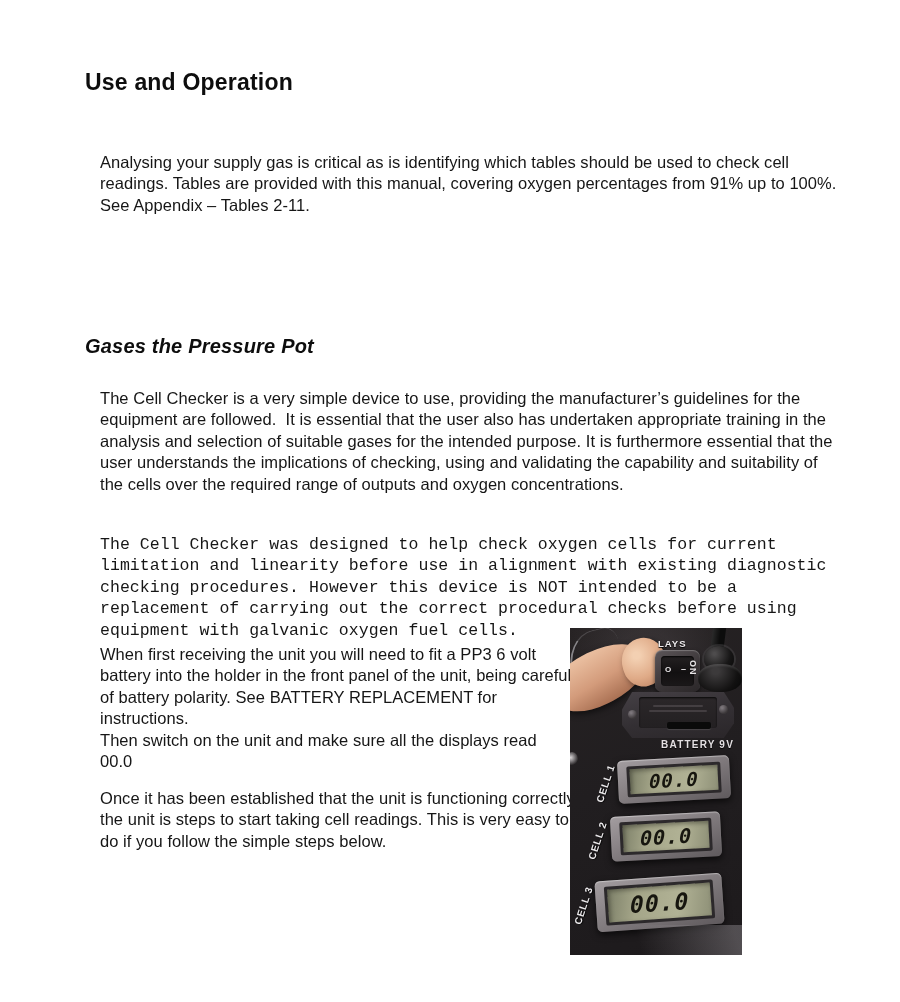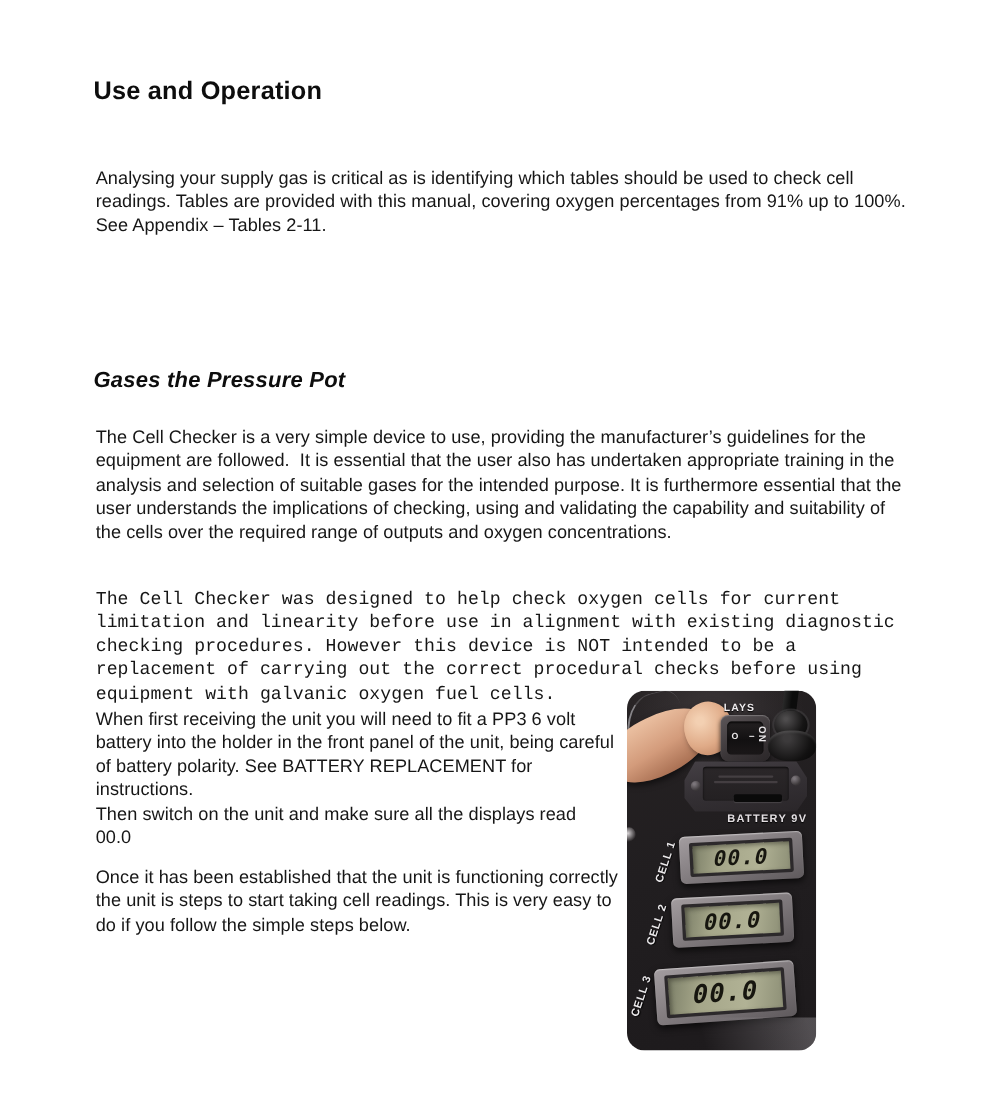--- a/index.html
+++ b/index.html
@@ -12,21 +12,21 @@
     overflow:hidden;
   }
   .abs{position:absolute;}
   .doc-title{
     left:85px;top:54px;
     font-size:23px;font-weight:bold;color:#0d0d0d;
     letter-spacing:0.2px;
     text-align:right;
   }
   .body-par{
-    left:87px;width:742px;
+    left:100px;width:742px;
     font-size:16.5px;line-height:21.5px;
     letter-spacing:0.05px;
     white-space:pre-wrap;
     color:#161616;
   }
   .p1{top:135px;}
   .p2{top:217px;}
   .p3{top:371px;}
   .p4{top:517px;font-family:Liberation Mono, monospace;}
   .p5{top:627px;width:480px;}
@@ -37,21 +37,20 @@
     color:#0d0d0d;letter-spacing:0.2px;
   }
 
   
   .photo{
     left:570px;top:628px;width:172px;height:327px;
     background:
       radial-gradient(120px 90px at 45% 6%, rgba(110,102,106,0.30), rgba(0,0,0,0) 70%),
       linear-gradient(160deg,#262223 0%, #211e20 45%, #1d1a1c 100%);
     overflow:hidden;
-    border-radius:16px;
   }
   .photo *{position:absolute;}
   .panel-arc{
     left:0px;top:2px;width:52px;height:70px;
     border-left:2px solid rgba(230,230,236,0.50);
     border-top:1px solid rgba(230,230,236,0.18);
     border-radius:70% 30% 0 55%;
     transform:rotate(-14deg);
   }
   .bottom-sheen{

